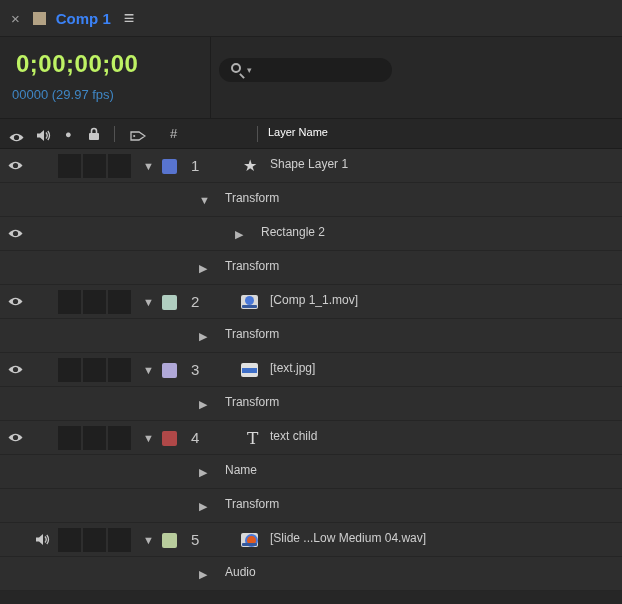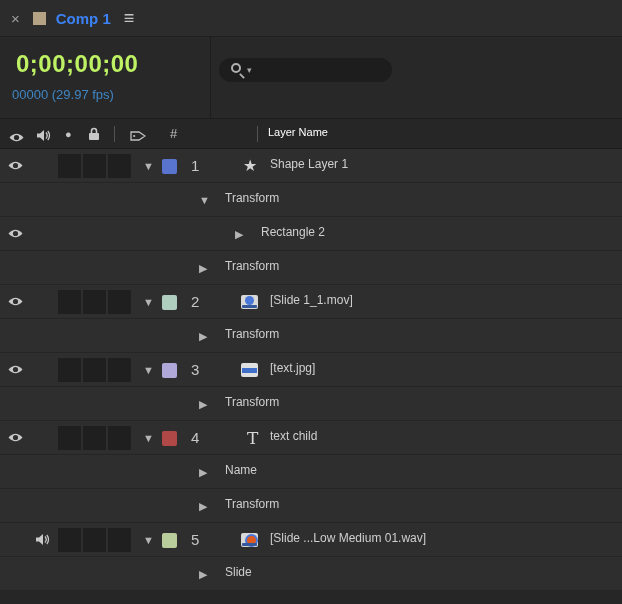--- a/index.html
+++ b/index.html
@@ -194,21 +194,21 @@
     <span class="switches">
           <span></span>
           <span></span>
           <span></span>
         </span>
     <span class="twirl">▼</span>
     <span class="swatch" style="background: rgb(176, 206, 192);"></span>
     <span class="num">2</span>
 
     <span class="ficon mov"></span>
-    <span class="label">[Slide 1_1.mov]</span>
+    <span class="label">[Comp 1_1.mov]</span>
   </div>
       <div class="row group-row">
 
     <span class="twirl">▶</span>
 
     <span class="label">Transform</span>
   </div>
       <div class="row layer-row">
     <span class="av-eye">
       <svg width="17" height="11" viewBox="0 0 17 11">
@@ -280,24 +280,24 @@
     <span class="switches">
           <span></span>
           <span></span>
           <span></span>
         </span>
     <span class="twirl">▼</span>
     <span class="swatch" style="background: rgb(184, 204, 156);"></span>
     <span class="num">5</span>
 
     <span class="ficon wav"></span>
-    <span class="label">[Slide ...Low Medium 01.wav]</span>
-  </div>
-      <div class="row group-row">
-
-    <span class="twirl">▶</span>
-
-    <span class="label">Slide</span>
+    <span class="label">[Slide ...Low Medium 04.wav]</span>
+  </div>
+      <div class="row group-row">
+
+    <span class="twirl">▶</span>
+
+    <span class="label">Audio</span>
   </div>
     </div>
   <div class="bottom-filler"></div>
 
 </div>
 
 </body></html>

